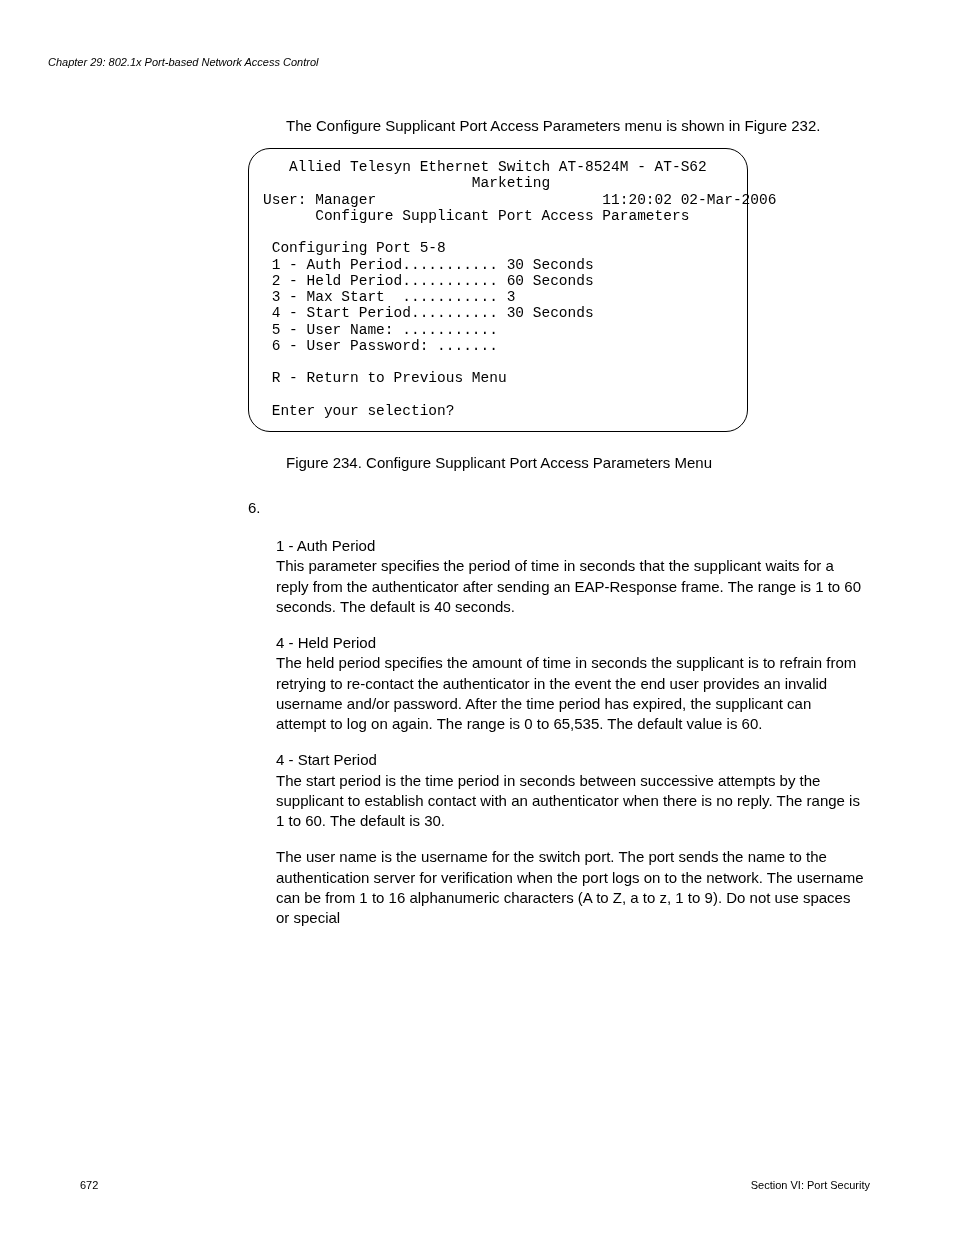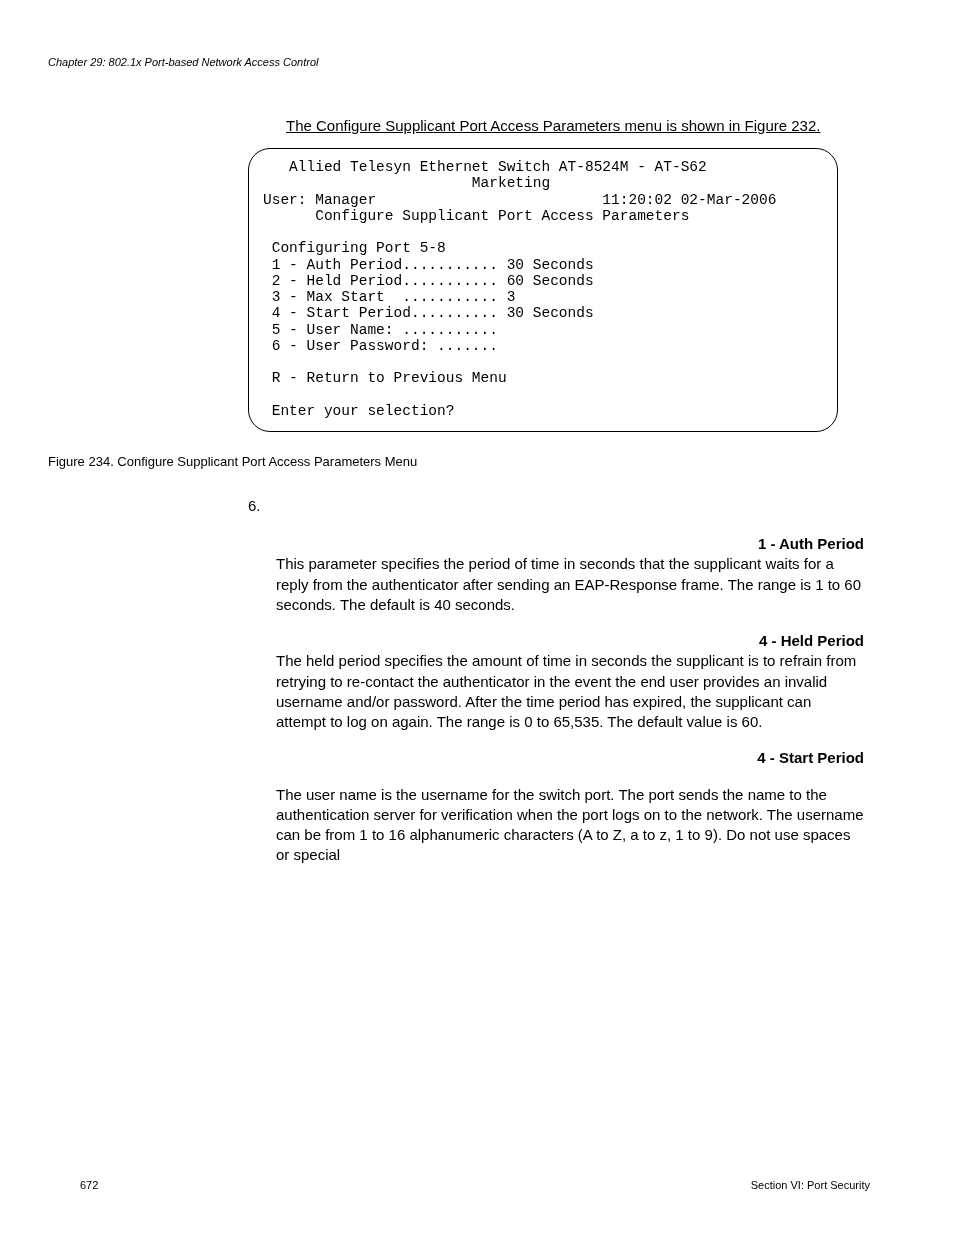--- a/index.html
+++ b/index.html
@@ -23,60 +23,59 @@
     font-size: 11px;
     font-style: italic;
     color: #000;
     margin-bottom: 48px;
   }
   .intro {
     margin-left: 238px;
     font-size: 15px;
     line-height: 1.35;
     margin-bottom: 12px;
-    text-decoration: underline;
   }
   .terminal-box {
     margin-left: 200px;
-    width: 590px;
+    width: 500px;
     border: 1px solid #000;
     border-radius: 22px;
     padding: 10px 14px 12px 14px;
     font-family: "Courier New", monospace;
     font-size: 14.5px;
     line-height: 1.12;
     white-space: pre;
     box-sizing: border-box;
     margin-bottom: 22px;
   }
   .caption {
+    margin-left: 238px;
     text-align: left;
-    font-size: 13px;
+    font-size: 15px;
     margin-bottom: 28px;
   }
   .step-row {
     display: flex;
     margin-left: 200px;
     font-size: 15px;
     margin-bottom: 20px;
   }
   .step-num {
     width: 28px;
     flex-shrink: 0;
   }
   .param-block {
     margin-left: 228px;
     margin-right: 20px;
     font-size: 15px;
     margin-bottom: 16px;
     line-height: 1.35;
   }
   .param-title {
-    font-weight: bold;
-    text-align: right;
+    font-weight: normal;
   }
   .footer {
     position: absolute;
     bottom: 44px;
     left: 80px;
     right: 84px;
     display: flex;
     justify-content: space-between;
     font-size: 11px;
   }
@@ -123,20 +122,21 @@
   </div>
 
   <div class="param-block">
     <div class="param-title">4 - Held Period</div>
     <div>The held period specifies the amount of time in seconds the supplicant is to refrain from retrying to re-contact the authenticator in the event the end user provides an invalid username and/or password. After the time period has expired, the supplicant can attempt to log on again. The range is 0 to 65,535. The default value is 60.</div>
   </div>
 
 
   <div class="param-block">
     <div class="param-title">4 - Start Period</div>
+    <div>The start period is the time period in seconds between successive attempts by the supplicant to establish contact with an authenticator when there is no reply. The range is 1 to 60. The default is 30.</div>
   </div>
 
   <div class="param-block">
     <div>The user name is the username for the switch port. The port sends the name to the authentication server for verification when the port logs on to the network. The username can be from 1 to 16 alphanumeric characters (A to Z, a to z, 1 to 9). Do not use spaces or special</div>
   </div>
 
   <div class="footer">
     <span>672</span>
     <span class="right">Section VI: Port Security</span>
   </div>

